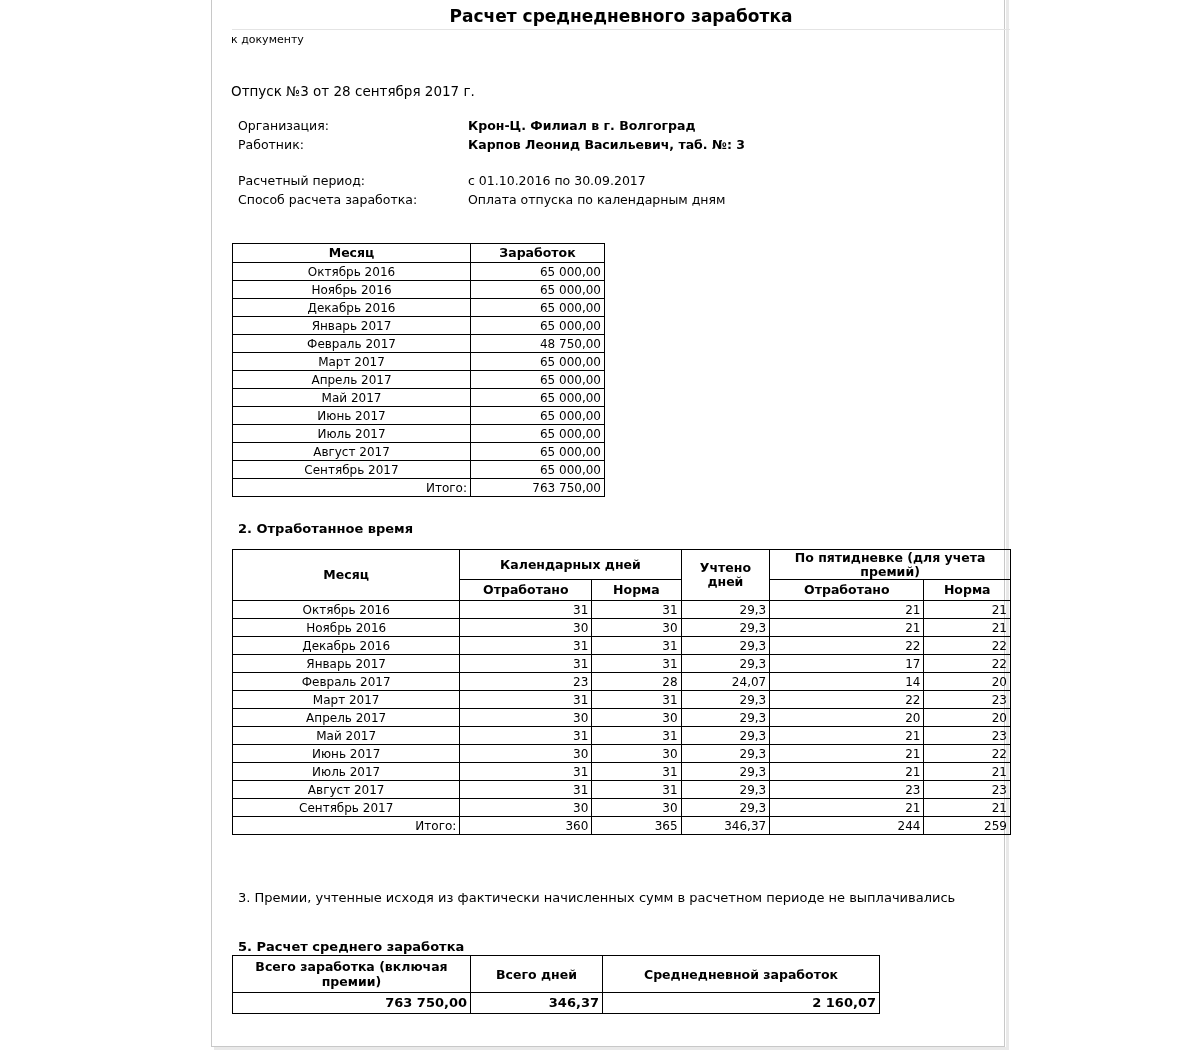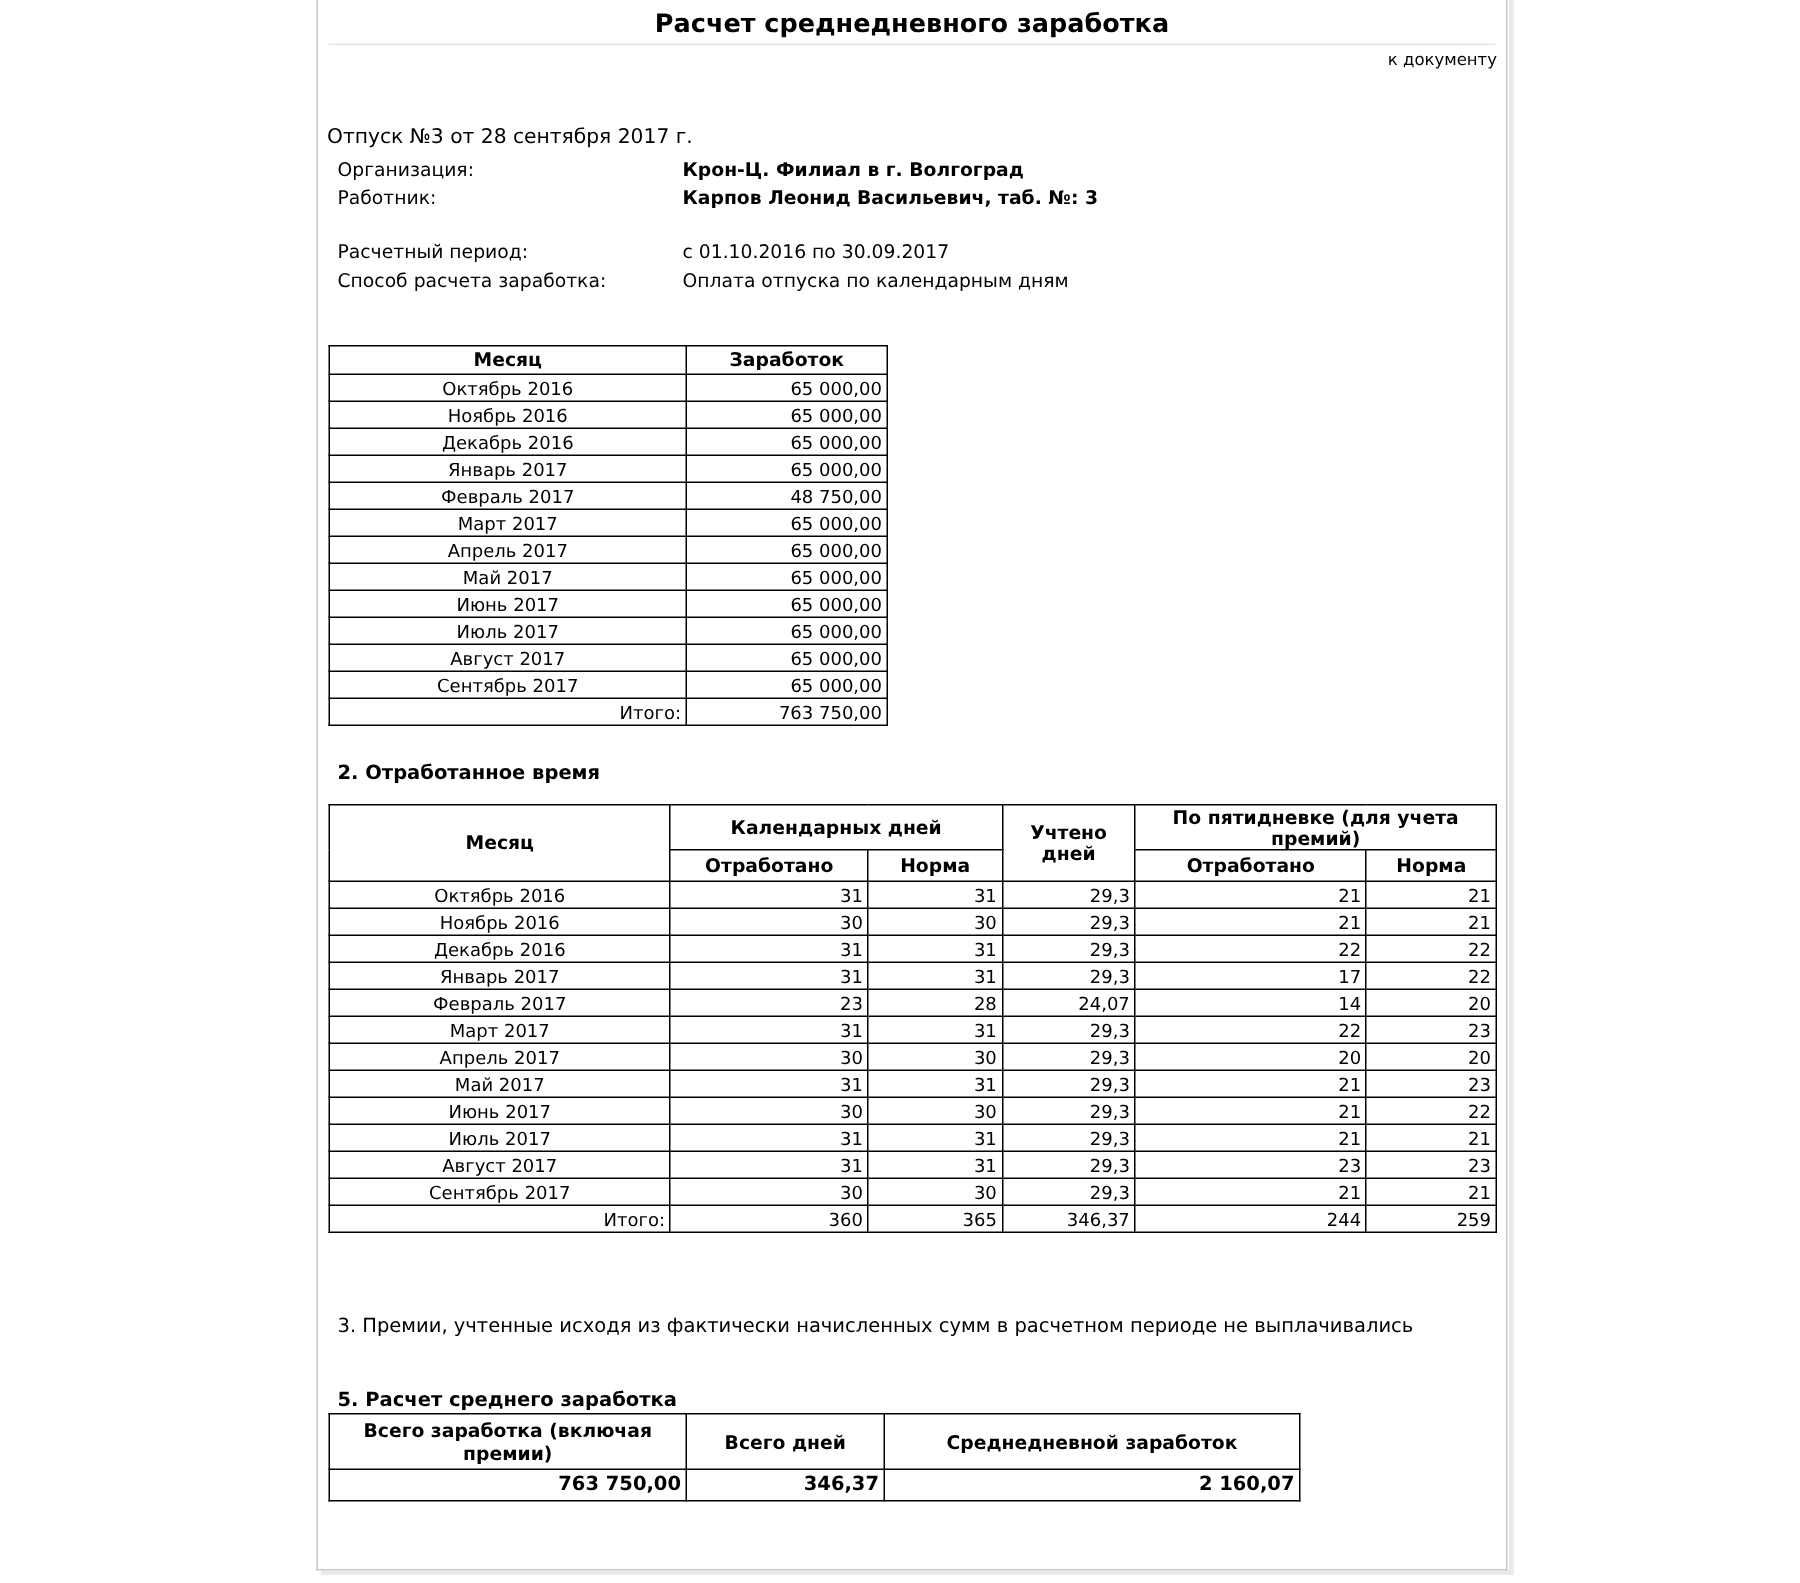--- a/index.html
+++ b/index.html
@@ -38,58 +38,58 @@
   #page-shadow-b {
     position: absolute;
     left: 214px;
     top: 1047px;
     width: 795px;
     height: 3px;
     background: #e9e9e9;
   }
   #page-inner {
     position: absolute;
-    left: 6px;
+    left: 19px;
     top: 0px;
     width: 780px;
   }
 
   
   .doc-title {
     text-align: center;
     font-size: 17px;
     font-weight: bold;
     color: #000;
     padding-top: 6px;
     padding-bottom: 3px;
     letter-spacing: 0px;
   }
   .title-rule {
     border-bottom: 1px solid #e4e4e4;
     height: 0;
     margin: 0 1px 0 1px;
   }
   .doc-subtitle-small {
-    text-align: right;
+    text-align: left;
     font-size: 11px;
     color: #000;
     padding-top: 3px;
   }
   .doc-subtitle-bold {
     text-align: left;
     font-size: 13.5px;
     font-weight: normal;
     color: #000;
     padding-top: 1px;
     margin-top: 36px;
   }
 
   
   .meta {
-    margin-top: 6px;
+    margin-top: 19px;
     padding-left: 7px;
     font-size: 12.5px;
     color: #000;
   }
   .meta-row {
     display: flex;
     align-items: baseline;
     height: 19px;
   }
   .meta-label {

